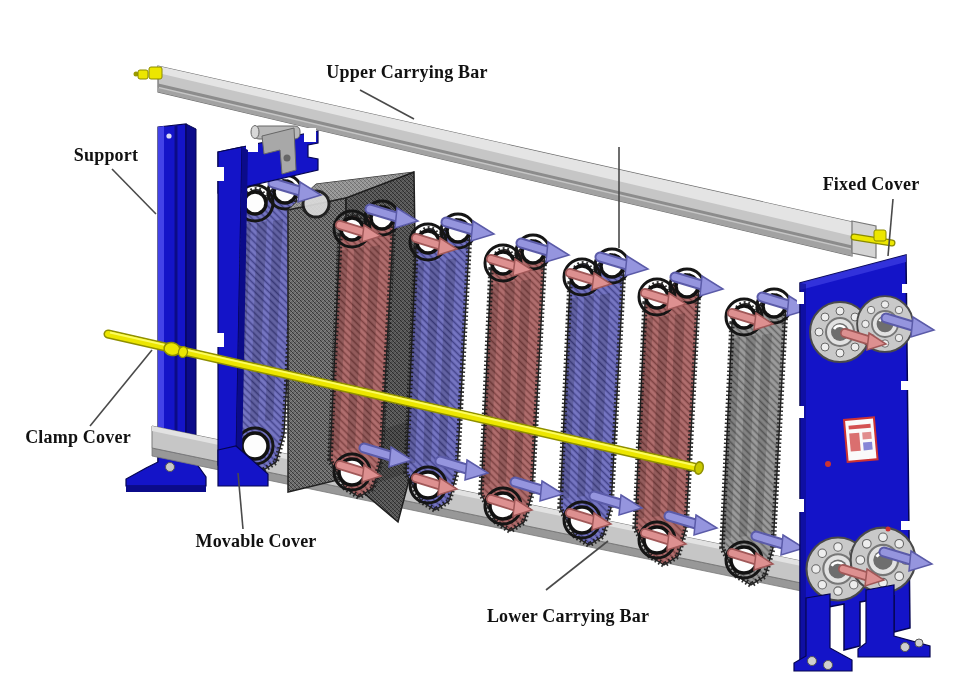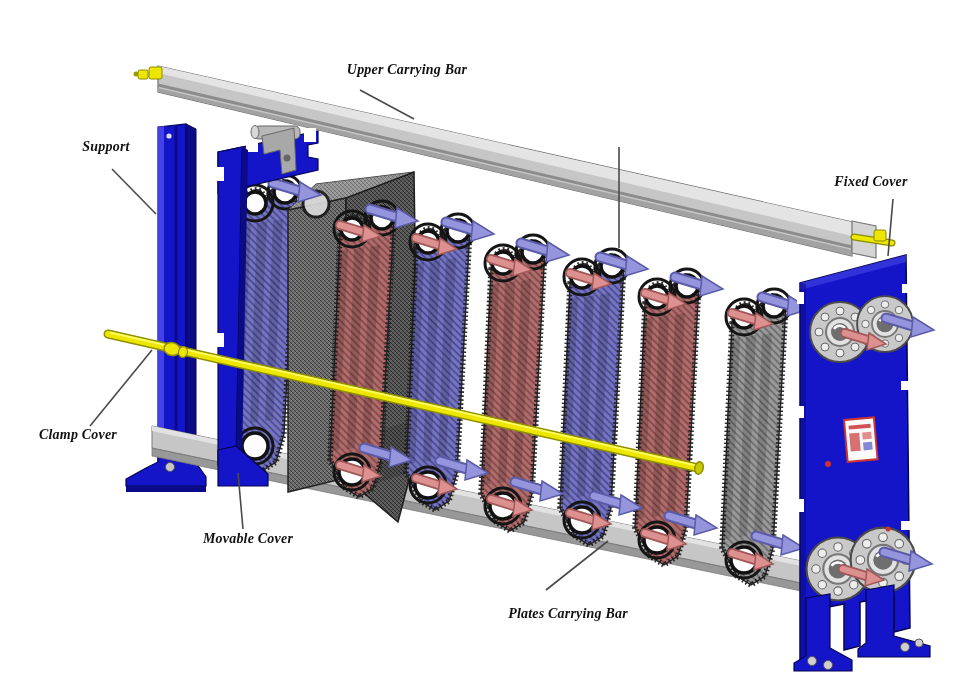--- a/index.html
+++ b/index.html
@@ -1,20 +1,20 @@
 <!DOCTYPE html>
 <html style="--frame-blue: #1414c8; --frame-blue-dark: #0b0b8a; --plate-red: #b06e6e; --plate-blue: #7676c2; --plate-gray: #9c9c9c; --bar-gray: #c6c6c6; --bolt-yellow: #ece600; --hot-flow-pink: #dd9090; --cold-flow-blue: #9595de; --label-text: #111111; --background: #ffffff;"><head>
 <meta charset="utf-8">
 <style>
   html,body{margin:0;padding:0;background:#fff;}
   .stage{position:relative;width:973px;height:685px;background:var(--background,#fff);
          font-family:"Liberation Serif","DejaVu Serif",serif;overflow:hidden;}
   .stage svg{position:absolute;left:0;top:0;}
-  .lbl{position:absolute;transform:translateX(-50%);font-weight:700;font-size:14px;
-       letter-spacing:.2px;white-space:nowrap;color:var(--label-text,#111);line-height:1;font-style:italic;}
+  .lbl{position:absolute;transform:translateX(-50%);font-weight:700;font-size:18px;
+       letter-spacing:.2px;white-space:nowrap;color:var(--label-text,#111);line-height:1;}
   
   .c-frame{fill:var(--frame-blue,#1414c8);}
   .c-frame-dk{fill:var(--frame-blue-dark,#0b0b8a);}
   .pr{fill:var(--plate-red,#b06e6e);}
   .pb{fill:var(--plate-blue,#7676c2);}
   .pg{fill:var(--plate-gray,#9c9c9c);}
   .bar{fill:var(--bar-gray,#c6c6c6);}
   .yelS{stroke:var(--bolt-yellow,#ece600);}
   .yelF{fill:var(--bolt-yellow,#ece600);}
   .pinkS{stroke:var(--hot-flow-pink,#dd9090);}
@@ -242,18 +242,18 @@
     <path d="M112 169 L156 214"></path>
     <path d="M619 147 L619 248"></path>
     <path d="M893 199 L888 256"></path>
     <path d="M90 426 L152 350"></path>
     <path d="M243 529 L238 473"></path>
     <path d="M546 590 L608 541"></path>
   </g>
 </svg>
 
 <div class="lbl" style="left:407px;top:63px">Upper Carrying Bar</div>
-<div class="lbl" style="left:106px;top:140px">Support</div>
+<div class="lbl" style="left:106px;top:146px">Support</div>
 <div class="lbl" style="left:871px;top:175px">Fixed Cover</div>
 <div class="lbl" style="left:78px;top:428px">Clamp Cover</div>
-<div class="lbl" style="left:248px;top:532px">Movable Cover</div>
-<div class="lbl" style="left:568px;top:607px">Plates Carrying Bar</div>
+<div class="lbl" style="left:256px;top:532px">Movable Cover</div>
+<div class="lbl" style="left:568px;top:607px">Lower Carrying Bar</div>
 </div>
 
 </body></html>

